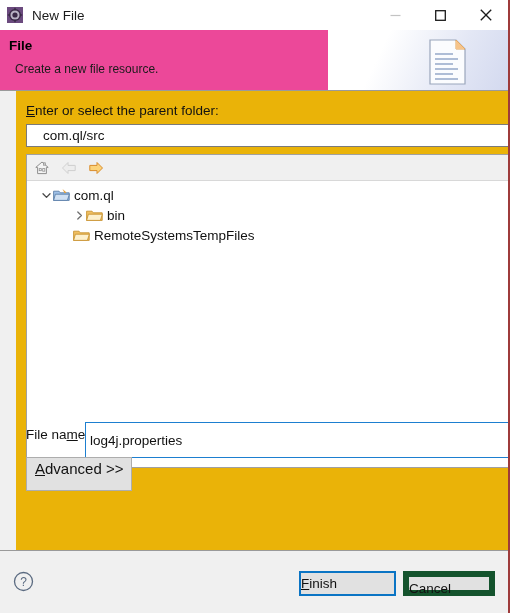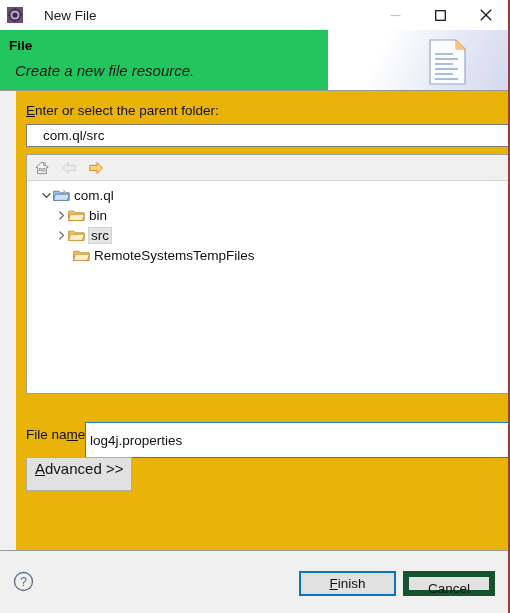--- a/index.html
+++ b/index.html
@@ -26,21 +26,20 @@
   }
 
   
   .titlebar {
     position: absolute;
     left: 0; top: 0;
     width: 508px; height: 30px;
     background: #ffffff;
     display: flex;
     align-items: center;
-    gap: 12px;
   }
   .title-icon {
     width: 16px; height: 16px;
     margin-left: 7px;
     flex: none;
     position: relative;
   }
   .title-text {
     margin-left: 9px;
     font-size: 13.5px;
@@ -59,44 +58,43 @@
     justify-content: center;
   }
   .win-btn.disabled { opacity: 0.35; }
   .win-btn svg { display: block; }
 
   
   .header {
     position: absolute;
     left: 0; top: 30px;
     width: 508px; height: 61px;
-    background: #22c55e;
+    background: #ec4899;
     border-bottom: 1px solid #9a9a9a;
     box-sizing: border-box;
     overflow: hidden;
   }
   .header-gradient {
     position: absolute;
     right: 0; top: 0;
     width: 180px; height: 60px;
     background: linear-gradient(115deg, #ffffff 0%, #ffffff 30%, #e3e7f5 70%, #d3d9ef 100%);
   }
   .header-title {
     position: absolute;
     left: 9px; top: 8px;
     font-size: 13.5px;
     font-weight: bold;
     color: #000;
   }
   .header-desc {
     position: absolute;
     left: 15px; top: 32px;
-    font-size: 15px;
+    font-size: 12px;
     color: #1b1b1b;
-    font-style: italic;
   }
   .header-icon {
     position: absolute;
     right: 39px; top: 8px;
     width: 42px; height: 48px;
   }
 
   
   .body-area {
     position: absolute;
@@ -120,21 +118,21 @@
     font-family: "Liberation Sans", sans-serif;
     font-size: 13.5px;
     color: #111;
     padding: 0 16px;
     line-height: 21px;
   }
 
   .tree-panel {
     position: absolute;
     left: 10px; top: 63px;
-    width: 485px; height: 240px;
+    width: 485px; height: 314px;
     box-sizing: border-box;
     border: 1px solid #a0a0a0;
     background: #ffffff;
     overflow: hidden;
     text-align: right;
   }
   .tree-toolbar {
     height: 25px;
     background: #f0f0f0;
     border-bottom: 1px solid #d8d8d8;
@@ -180,21 +178,21 @@
   }
   .tree-label {
     white-space: nowrap;
   }
   .tree-row.selected .tree-label {
     background: #e4e4e4;
     outline: 1px solid #d2d2d2;
     padding: 0 2px;
   }
   .indent-0 { padding-left: 13px; }
-  .indent-1 { padding-left: 28px; }
+  .indent-1 { padding-left: 46px; }
   .indent-1-noarrow { padding-left: 46px; }
 
   .label-filename {
     position: absolute;
     left: 10px; top: 336px;
     font-size: 13.5px;
     color: #121212;
   }
   .filename-input {
     position: absolute;
@@ -239,21 +237,21 @@
     width: 21px; height: 21px;
   }
   .btn {
     position: absolute;
     height: 25px;
     box-sizing: border-box;
     background: #e1e1e1;
     font-family: "Liberation Sans", sans-serif;
     font-size: 13.5px;
     color: #111;
-    text-align: center;
+    text-align: left;
     line-height: 23px;
   }
   .btn-finish {
     left: 299px; top: 20px;
     width: 97px;
     border: 2px solid #0a74c4;
     line-height: 21px;
   }
   .btn-cancel {
     left: 403px; top: 20px;
@@ -384,34 +382,20 @@
           </span>
           <span class="folder">
             <svg width="17" height="14" viewBox="0 0 17 14">
               <path d="M0.6 3.2 H6 L7.4 4.8 H16.2 V12.4 H0.6 Z" fill="#f0c062" stroke="#c89433" stroke-width="0.9"></path>
               <path d="M2.4 6.2 H16.4 L14.4 12.4 H0.6 Z" fill="#fdf0cc" stroke="#c89433" stroke-width="0.9"></path>
             </svg>
           </span>
           <span class="tree-label">bin</span>
         </div>
 
-        <div class="tree-row indent-1 selected">
-          <span class="twisty">
-            <svg width="9" height="9" viewBox="0 0 9 9">
-                <path d="M2.8 1 L6.4 4.5 L2.8 8" fill="none" stroke="#6e6e6e" stroke-width="1.3" stroke-linecap="round" stroke-linejoin="round"></path>
-              </svg>
-          </span>
-          <span class="folder">
-            <svg width="17" height="14" viewBox="0 0 17 14">
-              <path d="M0.6 3.2 H6 L7.4 4.8 H16.2 V12.4 H0.6 Z" fill="#f0c062" stroke="#c89433" stroke-width="0.9"></path>
-              <path d="M2.4 6.2 H16.4 L14.4 12.4 H0.6 Z" fill="#fdf0cc" stroke="#c89433" stroke-width="0.9"></path>
-            </svg>
-          </span>
-          <span class="tree-label">src</span>
-        </div>
 
         <div class="tree-row indent-1-noarrow">
           <span class="folder">
             <svg width="17" height="14" viewBox="0 0 17 14">
               <path d="M0.6 3.2 H6 L7.4 4.8 H16.2 V12.4 H0.6 Z" fill="#f0c062" stroke="#c89433" stroke-width="0.9"></path>
               <path d="M2.4 6.2 H16.4 L14.4 12.4 H0.6 Z" fill="#fdf0cc" stroke="#c89433" stroke-width="0.9"></path>
             </svg>
           </span>
           <span class="tree-label">RemoteSystemsTempFiles</span>
         </div>

